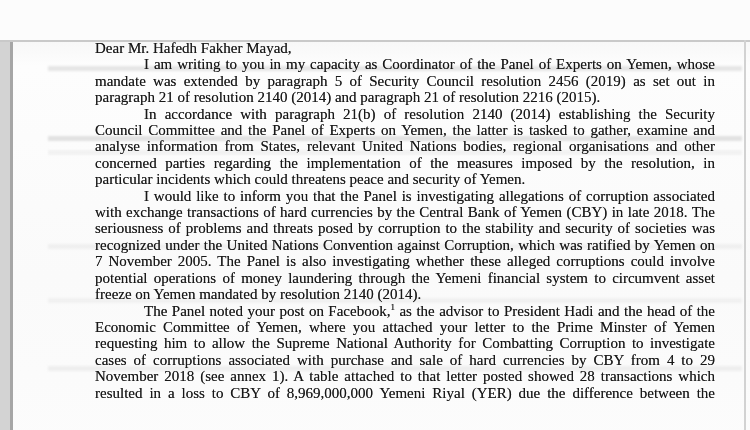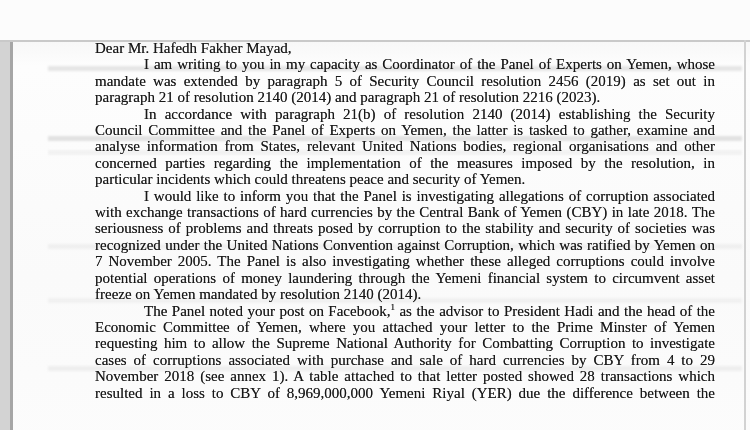--- a/index.html
+++ b/index.html
@@ -96,21 +96,21 @@
   <div class="scan-band band-a"></div>
   <div class="scan-band band-b"></div>
   <div class="scan-band band-c"></div>
   <div class="scan-band band-d"></div>
   <div class="scan-band band-e"></div>
   <div class="scan-band band-f"></div>
 
   <div class="content">
     <p class="salutation">Dear Mr. Hafedh Fakher Mayad,</p>
 
-    <p class="para p1">I am writing to you in my capacity as Coordinator of the Panel of Experts on Yemen, whose mandate was extended by paragraph 5 of Security Council resolution 2456 (2019) as set out in paragraph 21 of resolution 2140 (2014) and paragraph 21 of resolution 2216 (2023).</p>
+    <p class="para p1">I am writing to you in my capacity as Coordinator of the Panel of Experts on Yemen, whose mandate was extended by paragraph 5 of Security Council resolution 2456 (2019) as set out in paragraph 21 of resolution 2140 (2014) and paragraph 21 of resolution 2216 (2015).</p>
 
     <p class="para p2">In accordance with paragraph 21(b) of resolution 2140 (2014) establishing the Security Council Committee and the Panel of Experts on Yemen, the latter is tasked to gather, examine and analyse information from States, relevant United Nations bodies, regional organisations and other concerned parties regarding the implementation of the measures imposed by the resolution, in particular incidents which could threatens peace and security of Yemen.</p>
 
     <p class="para p3">I would like to inform you that the Panel is investigating allegations of corruption associated with exchange transactions of hard currencies by the Central Bank of Yemen (CBY) in late 2018. The seriousness of problems and threats posed by corruption to the stability and security of societies was recognized under the United Nations Convention against Corruption, which was ratified by Yemen on 7 November 2005. The Panel is also investigating whether these alleged corruptions could involve potential operations of money laundering through the Yemeni financial system to circumvent asset freeze on Yemen mandated by resolution 2140 (2014).</p>
 
     <p class="para p4"><span>The Panel noted your post on Facebook,</span><sup>1</sup><span> as the advisor to President Hadi and the head of the Economic Committee of Yemen, where you attached your letter to the Prime Minster of Yemen requesting him to allow the Supreme National Authority for Combatting Corruption to investigate cases of corruptions associated with purchase and sale of hard currencies by CBY from 4 to 29 November 2018 (see annex 1). A table attached to that letter posted showed 28 transactions which resulted in a loss to CBY of 8,969,000,000 Yemeni Riyal (YER) due the difference between the</span></p>
   </div>
 
   <div class="cutoff"></div>
 </div>

